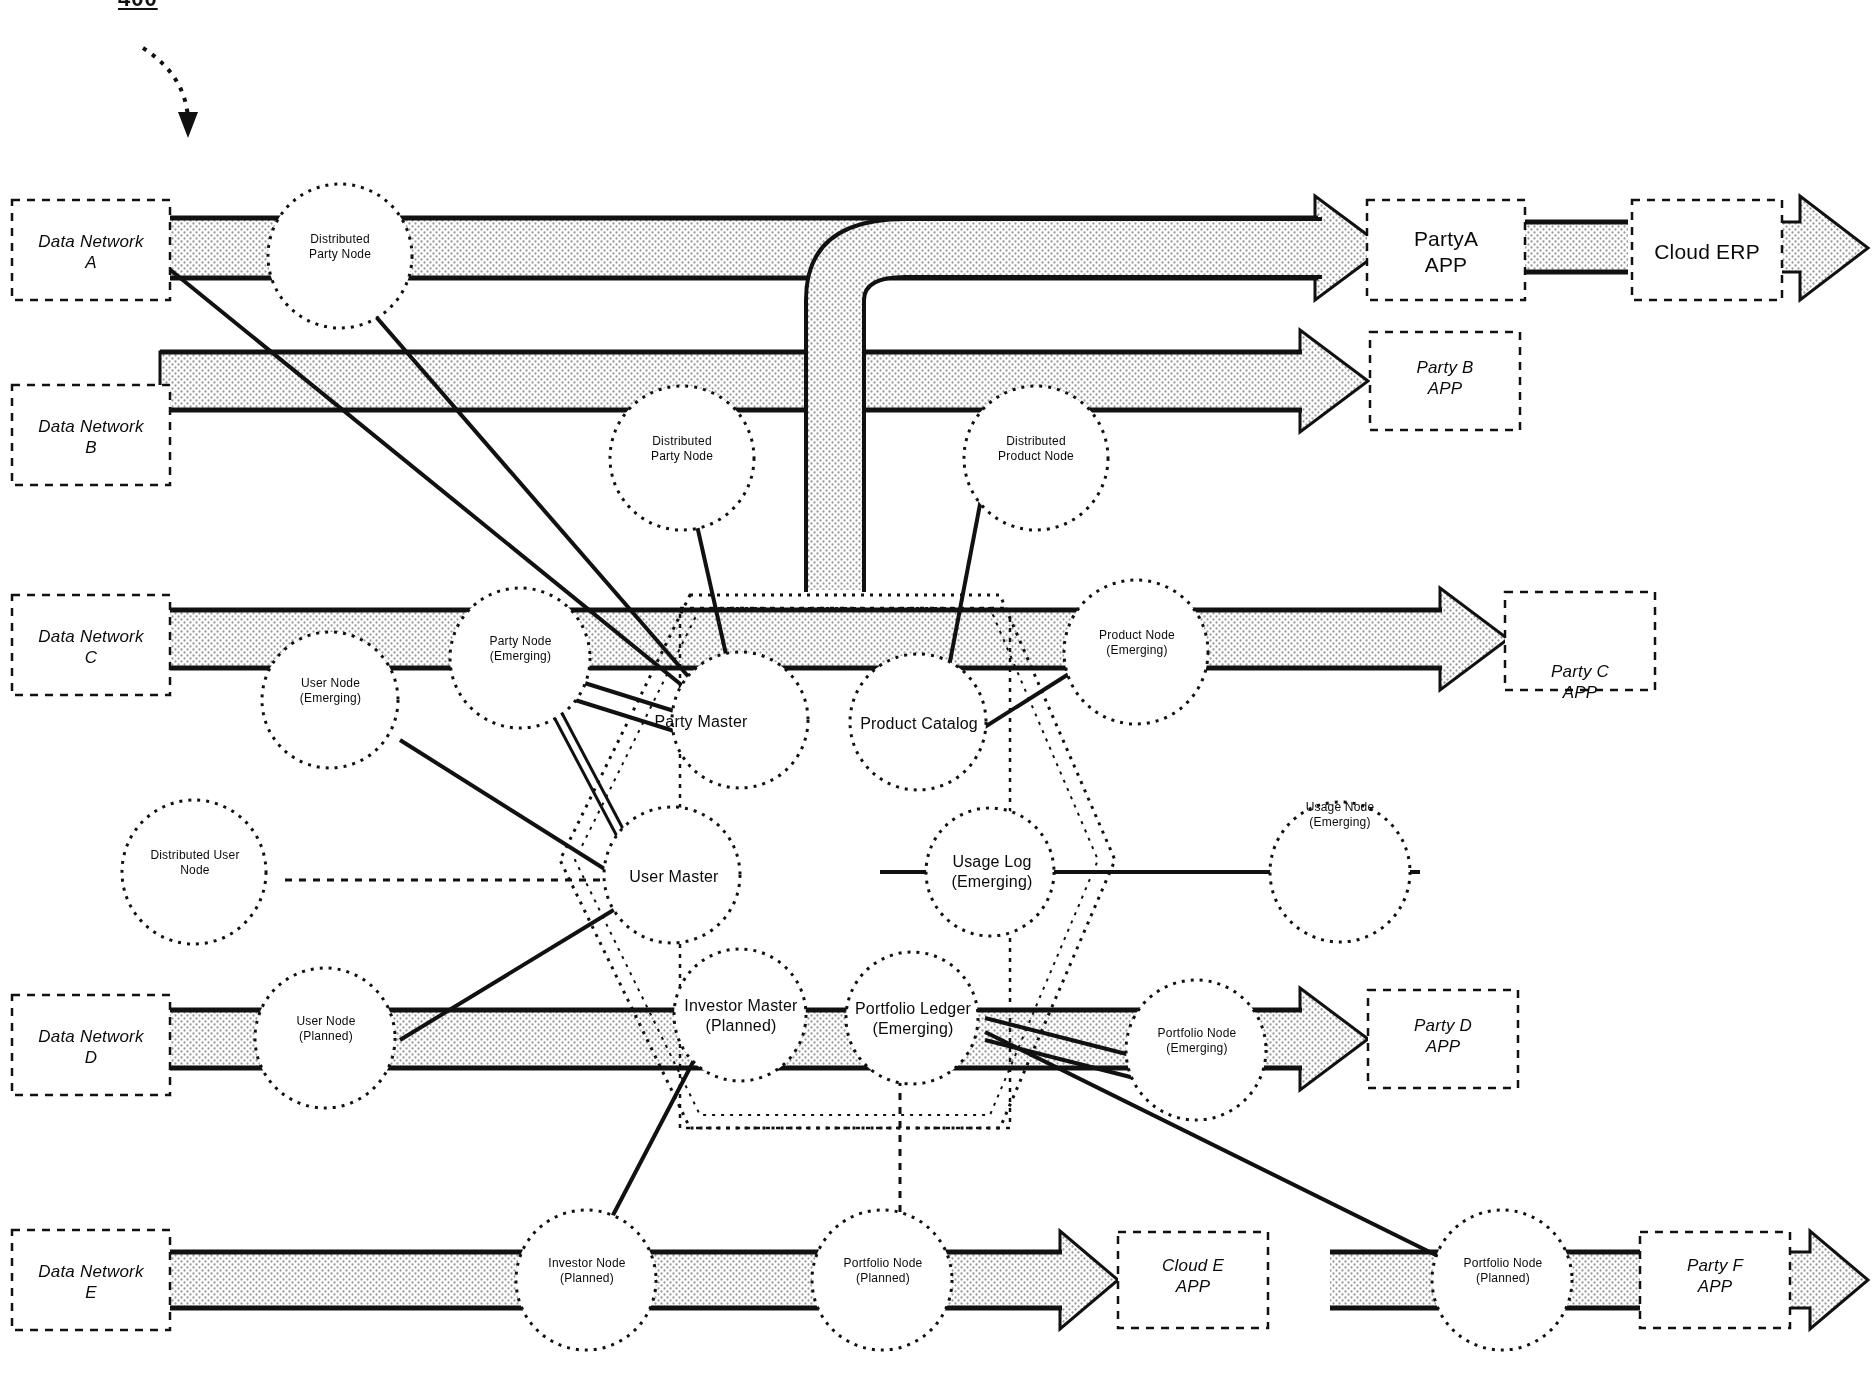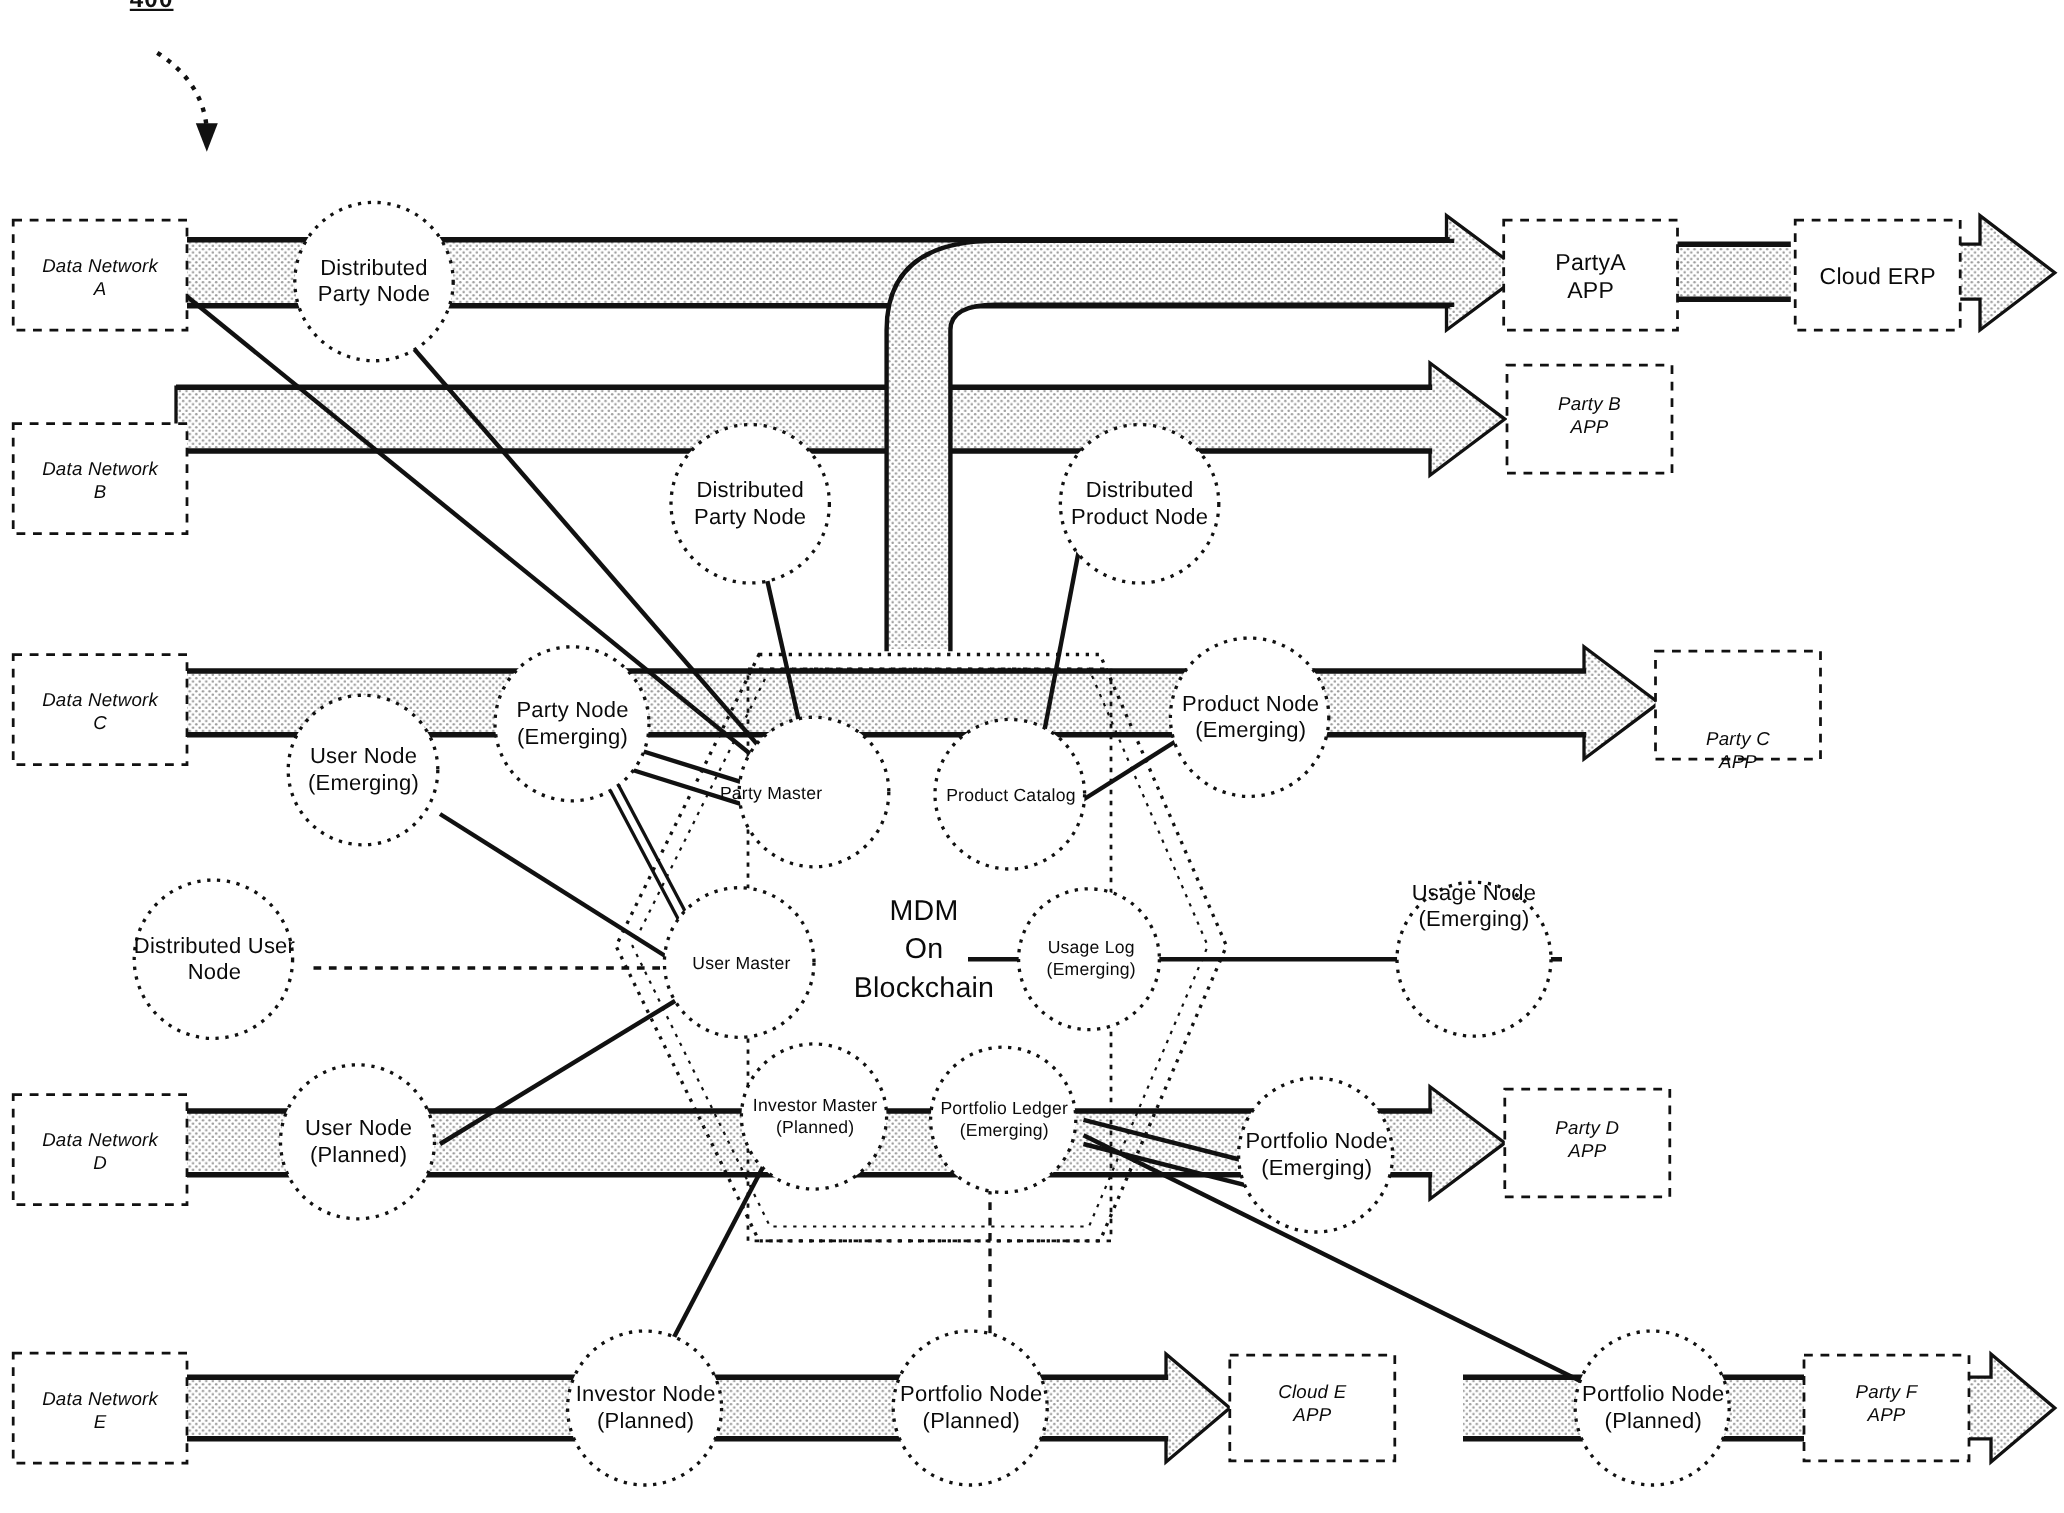--- a/index.html
+++ b/index.html
@@ -2,21 +2,21 @@
 <html><head>
 <meta charset="utf-8">
 <style>
   html,body{margin:0;padding:0;background:#ffffff;}
   body{width:1876px;height:1375px;font-family:"Liberation Sans",sans-serif;position:relative;overflow:hidden;}
   #stage{position:absolute;left:0;top:0;width:1876px;height:1375px;}
   svg#canvas{position:absolute;left:0;top:0;width:1876px;height:1375px;}
   .lbl{position:absolute;text-align:center;color:#0a0a0a;line-height:1.22;
        letter-spacing:.2px;pointer-events:none;white-space:pre-line;}
   .box-lbl{font-size:17px;font-style:italic;}
-  .node-lbl{font-size:20px;}
+  .node-lbl{font-size:12px;}
   .app-lbl{font-size:21px;}
   .core-lbl{font-size:16px;}
   .mdm-lbl{font-size:26px;line-height:1.35;}
   .top-note{position:absolute;font-size:22px;font-weight:bold;color:#111;
             text-decoration:underline;letter-spacing:1px;}
 </style>
 </head>
 <body>
 
 <div id="stage">
@@ -225,23 +225,20 @@
 <div class="lbl core-lbl" style="left:626px;top:712px;width:150px;">Party Master</div>
 <div class="lbl core-lbl" style="left:840px;top:714px;width:158px;">Product Catalog</div>
 <div class="lbl core-lbl" style="left:600px;top:867px;width:148px;">User Master</div>
 <div class="lbl core-lbl" style="left:918px;top:852px;width:148px;">Usage Log
 (Emerging)</div>
 <div class="lbl core-lbl" style="left:662px;top:996px;width:158px;">Investor Master
 (Planned)</div>
 <div class="lbl core-lbl" style="left:834px;top:999px;width:158px;">Portfolio Ledger
 (Emerging)</div>
 
-<div class="lbl mdm-lbl" style="left:710px;top:810px;width:260px;">MDM
-On
-Blockchain</div>
 
 <div class="lbl app-lbl" style="left:1367px;top:226px;width:158px;">PartyA
 APP</div>
 <div class="lbl app-lbl" style="left:1632px;top:239px;width:150px;">Cloud ERP</div>
 <div class="lbl box-lbl" style="left:1370px;top:358px;width:150px;">Party B
 APP</div>
 <div class="lbl box-lbl" style="left:1505px;top:618px;width:150px;margin-top:44px;">Party C
 APP</div>
 <div class="lbl box-lbl" style="left:1368px;top:1016px;width:150px;">Party D
 APP</div>

